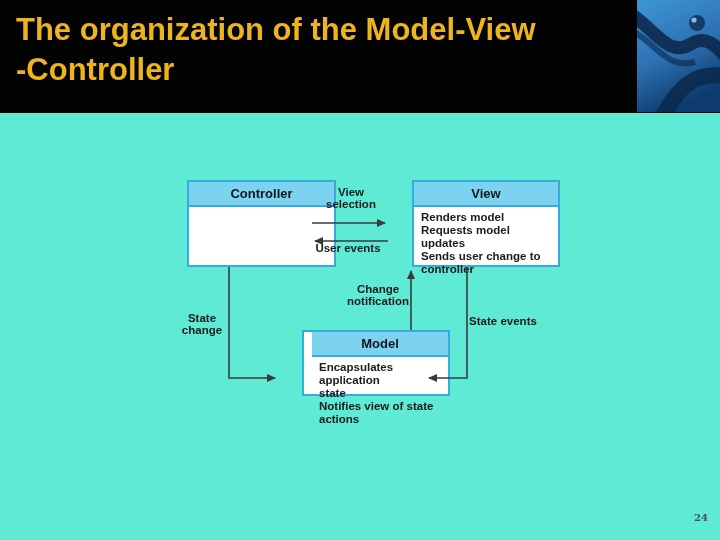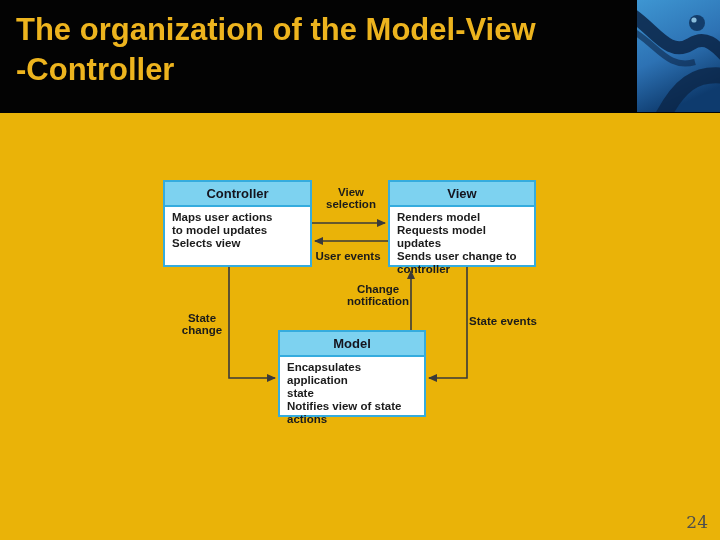--- a/index.html
+++ b/index.html
@@ -1,59 +1,59 @@
 <!DOCTYPE html>
 <html><head>
 <meta charset="utf-8">
 <style>
   html,body{margin:0;padding:0;}
   .slide{
-    position:relative;width:720px;height:540px;background:#eab308;overflow:hidden;
+    position:relative;width:720px;height:540px;background:#5eead4;overflow:hidden;
     font-family:"Liberation Sans",sans-serif;
   }
   
   .header{position:absolute;left:0;top:0;width:720px;height:113px;background:#030303;}
   .title{
     position:absolute;left:16px;top:10px;width:620px;
     color:#EDB41E;font-size:31px;line-height:40px;font-weight:bold;
     white-space:pre-line;letter-spacing:0px;
   }
   .deco{position:absolute;right:0;top:0;width:83px;height:112px;display:block;}
   
   .dbox{
-    position:absolute;border:2px solid #35ACDE;background:#ffffff;box-sizing:border-box;
+    position:absolute;border:2px solid #35ACDE;background:#ffffff;box-sizing:border-box;margin-left:24px;
   }
   .dbox .dhead{
     height:23px;line-height:23px;background:#7DD2F0;border-bottom:2px solid #35ACDE;
     text-align:center;font-weight:bold;font-size:13px;color:#14141e;
   }
   .dbox .dbody{
     padding:4px 6px 0 7px;font-weight:bold;font-size:11.5px;line-height:13px;
     color:#1b1b1b;white-space:pre-line;
   }
   .box-controller{left:163px;top:180px;width:149px;height:87px;}
   .box-view{left:388px;top:180px;width:148px;height:87px;}
-  .box-model{left:278px;top:330px;width:148px;height:87px;}
+  .box-model{left:278px;top:330px;width:148px;height:66px;padding-left:8px;}
   
   .alabel{
     position:absolute;width:110px;text-align:center;font-weight:bold;
     font-size:11.5px;line-height:12px;color:#1b1b1b;white-space:pre-line;
   }
   .lbl-view-selection{left:296px;top:186px;}
-  .lbl-user-events{left:293px;top:250px;text-align:center;}
+  .lbl-user-events{left:293px;top:242px;text-align:center;}
   .lbl-change-notification{left:323px;top:283px;}
   .lbl-state-change{left:147px;top:312px;}
   .lbl-state-query{left:448px;top:315px;}
   
   .arrows{position:absolute;left:0;top:0;pointer-events:none;}
   .arrows path.arrow{stroke:#3A3A3A;stroke-width:1.6;fill:none;}
   
   .pagenum{
     position:absolute;left:678px;top:512px;width:30px;text-align:right;
-    color:#4d4d4d;font-size:17px;font-family:"DejaVu Serif",serif;
+    color:#4d4d4d;font-size:10px;font-family:"DejaVu Serif",serif;font-weight:bold;
   }
 </style>
 </head>
 <body>
 
 <div class="slide">
 
   <div class="header">
     <div class="title">The organization of the Model-View
 -Controller</div>
@@ -71,23 +71,20 @@
       <path d="M26,116 C42,86 58,72 88,76" stroke="#0B2547" stroke-width="16" fill="none" opacity="0.8"></path>
       <circle cx="60" cy="23" r="8" fill="#123a66" opacity="0.95"></circle>
       <circle cx="57" cy="20" r="2.6" fill="#9fd4f0" opacity="0.85"></circle>
     </svg>
   </div>
 
   <div>
 
     <div class="dbox box-controller">
       <div class="dhead">Controller</div>
-      <div class="dbody">Maps user actions
-to model updates
-Selects view</div>
     </div>
 
     <div class="dbox box-view">
       <div class="dhead">View</div>
       <div class="dbody">Renders model
 Requests model updates
 Sends user change to
 controller</div>
     </div>
 

